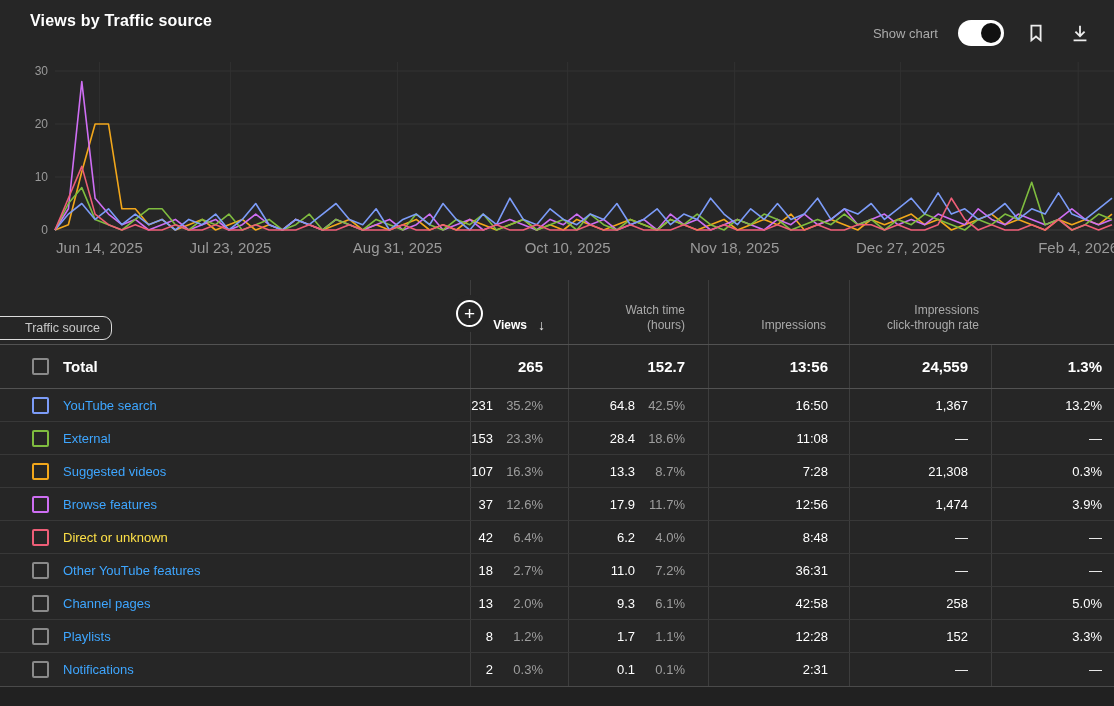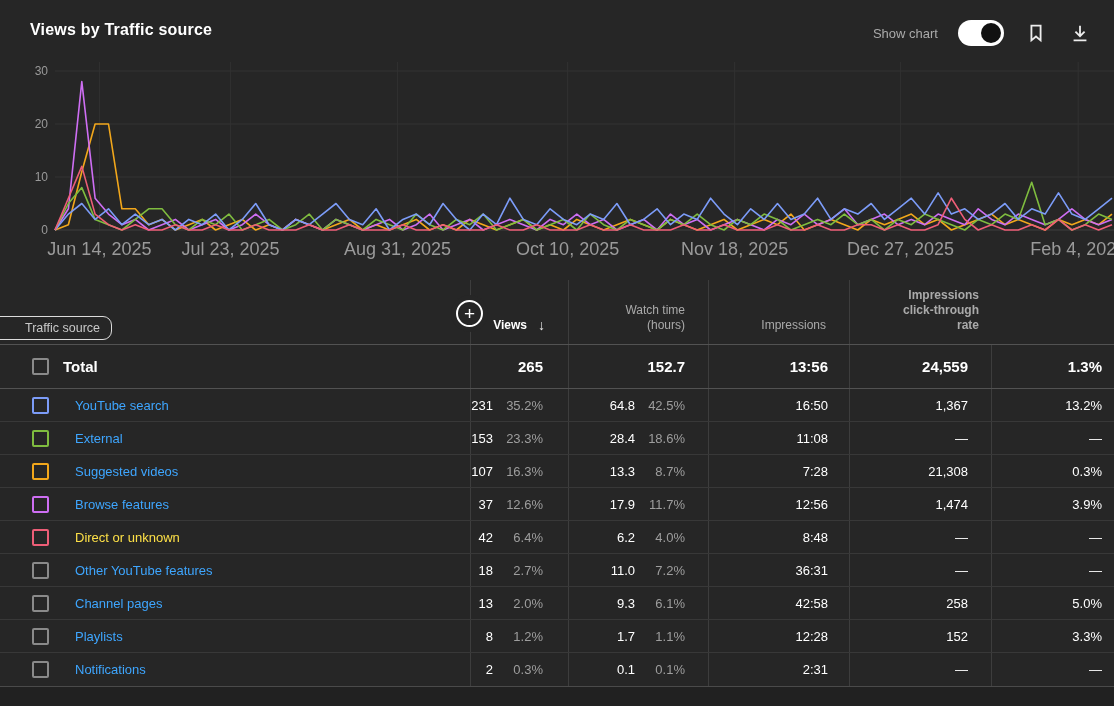--- a/index.html
+++ b/index.html
@@ -5,65 +5,65 @@
   * { margin:0; padding:0; box-sizing:border-box; }
   html,body { background:#1c1c1c; }
   #app {
     position:relative; width:1114px; height:706px;
     background:#262626; overflow:hidden;
     font-family:"Liberation Sans","DejaVu Sans",sans-serif;
     color:#fff;
   }
 
   
-  .card-title { position:absolute; top:21px; left:30px; font-size:16px; font-weight:700; letter-spacing:.2px; }
+  .card-title { position:absolute; top:12px; left:30px; font-size:16px; font-weight:700; letter-spacing:.2px; }
   .controls { position:absolute; top:20px; right:22px; display:flex; align-items:center; gap:20px; }
   .show-chart-label { font-size:13px; color:#aaa; }
   .toggle { position:relative; width:46px; height:26px; border-radius:13px; background:#fff; cursor:pointer; }
   .toggle .knob { position:absolute; top:3px; right:3px; width:20px; height:20px; border-radius:50%; background:#111; }
   .icon-btn { width:24px; height:24px; display:flex; align-items:center; justify-content:center; cursor:pointer; }
   .icon-btn svg { stroke:#ececec; fill:none; stroke-width:2; }
 
   
   #chart-svg { position:absolute; left:0; top:0; pointer-events:none; }
   .ylabel { position:absolute; left:18px; width:30px; text-align:right; font-size:12px; color:#9a9a9a; line-height:14px; }
-  .xlabel { position:absolute; top:239px; transform:translateX(-50%); font-size:18px; color:#9a9a9a; white-space:nowrap; }
+  .xlabel { position:absolute; top:239px; transform:translateX(-50%); font-size:15px; color:#9a9a9a; white-space:nowrap; }
 
   
   .table { position:absolute; left:0; top:280px; width:1114px; }
   .grid { display:grid; grid-template-columns:470px 98px 140px 141px 142px 123px; }
   .c { display:flex; align-items:center; border-left:1px solid #3d3d3d; font-size:13px; }
   .c:first-child { border-left:none; }
 
   .thead { height:65px; border-bottom:1px solid #525252; position:relative; }
   .th { align-items:flex-end; justify-content:flex-end; padding-bottom:11px; color:#aaa; font-size:12px; text-align:right; line-height:15px; }
   .th-views { color:#fff; font-weight:700; gap:11px; padding-right:23px; }
   .th-views .arrow { font-size:14px; font-weight:400; color:#e8e8e8; }
   .th-watch { padding-right:23px; } .th-watch span { max-width:74px; }
   .th-avg { padding-right:21px; } .th-avg span { max-width:92px; }
   .th-impr { padding-right:23px; }
-  .th-ctr { padding-right:12px; } .th-ctr span { max-width:95px;font-weight:bold; }
+  .th-ctr { padding-right:12px; } .th-ctr span { max-width:95px; }
 
   .chip { position:absolute; left:-16px; top:36px; height:24px; display:flex; align-items:center;
           border:1.5px solid #dcdcdc; border-radius:9px; padding:0 11px 0 40px;
           font-size:12.5px; color:#c9c9c9; background:transparent; }
 
   .plus-btn { position:absolute; left:456px; top:20px; width:27px; height:27px; border:2px solid #fff;
               border-radius:50%; background:#262626; box-shadow:0 0 0 5px #262626;
               display:flex; align-items:center; justify-content:center;
               color:#fff; font-size:19px; font-weight:500; line-height:1; cursor:pointer; z-index:3; }
 
   .trow-total { height:44px; border-bottom:1px solid #525252; }
   .trow-total .num { font-size:15px; font-weight:700; }
   .trow { height:33px; border-bottom:1px solid #383838; cursor:pointer; }
   #rows .trow:last-child { border-bottom:none; }
 
   .c-label { justify-content:flex-start; padding-left:32px; gap:14px;text-align:center; }
   .cb { width:17px; height:17px; border:2px solid #8a8a8a; border-radius:2px; flex:none; cursor:pointer; }
-  .rlabel { font-size:13px;margin-left:12px; }
+  .rlabel { font-size:13px; }
   .link { color:#3ea6ff; cursor:pointer; }
   .plain { color:#fde047; }
   .lbl-total { font-size:15px; font-weight:700; color:#fff; }
 
   .c-views { padding-right:25px; } .c-watch { padding-right:23px; }
   .c-avg { padding-right:21px; } .c-impr { padding-right:23px; } .c-ctr { padding-right:12px; }
   .num { flex:1; text-align:right; color:#fff; }
   .pct { width:50px; text-align:right; color:#9e9e9e; }
 
   .bottom-strip { position:absolute; left:0; top:686px; width:1114px; height:20px; background:#212121; border-top:1px solid #4a4a4a; }

